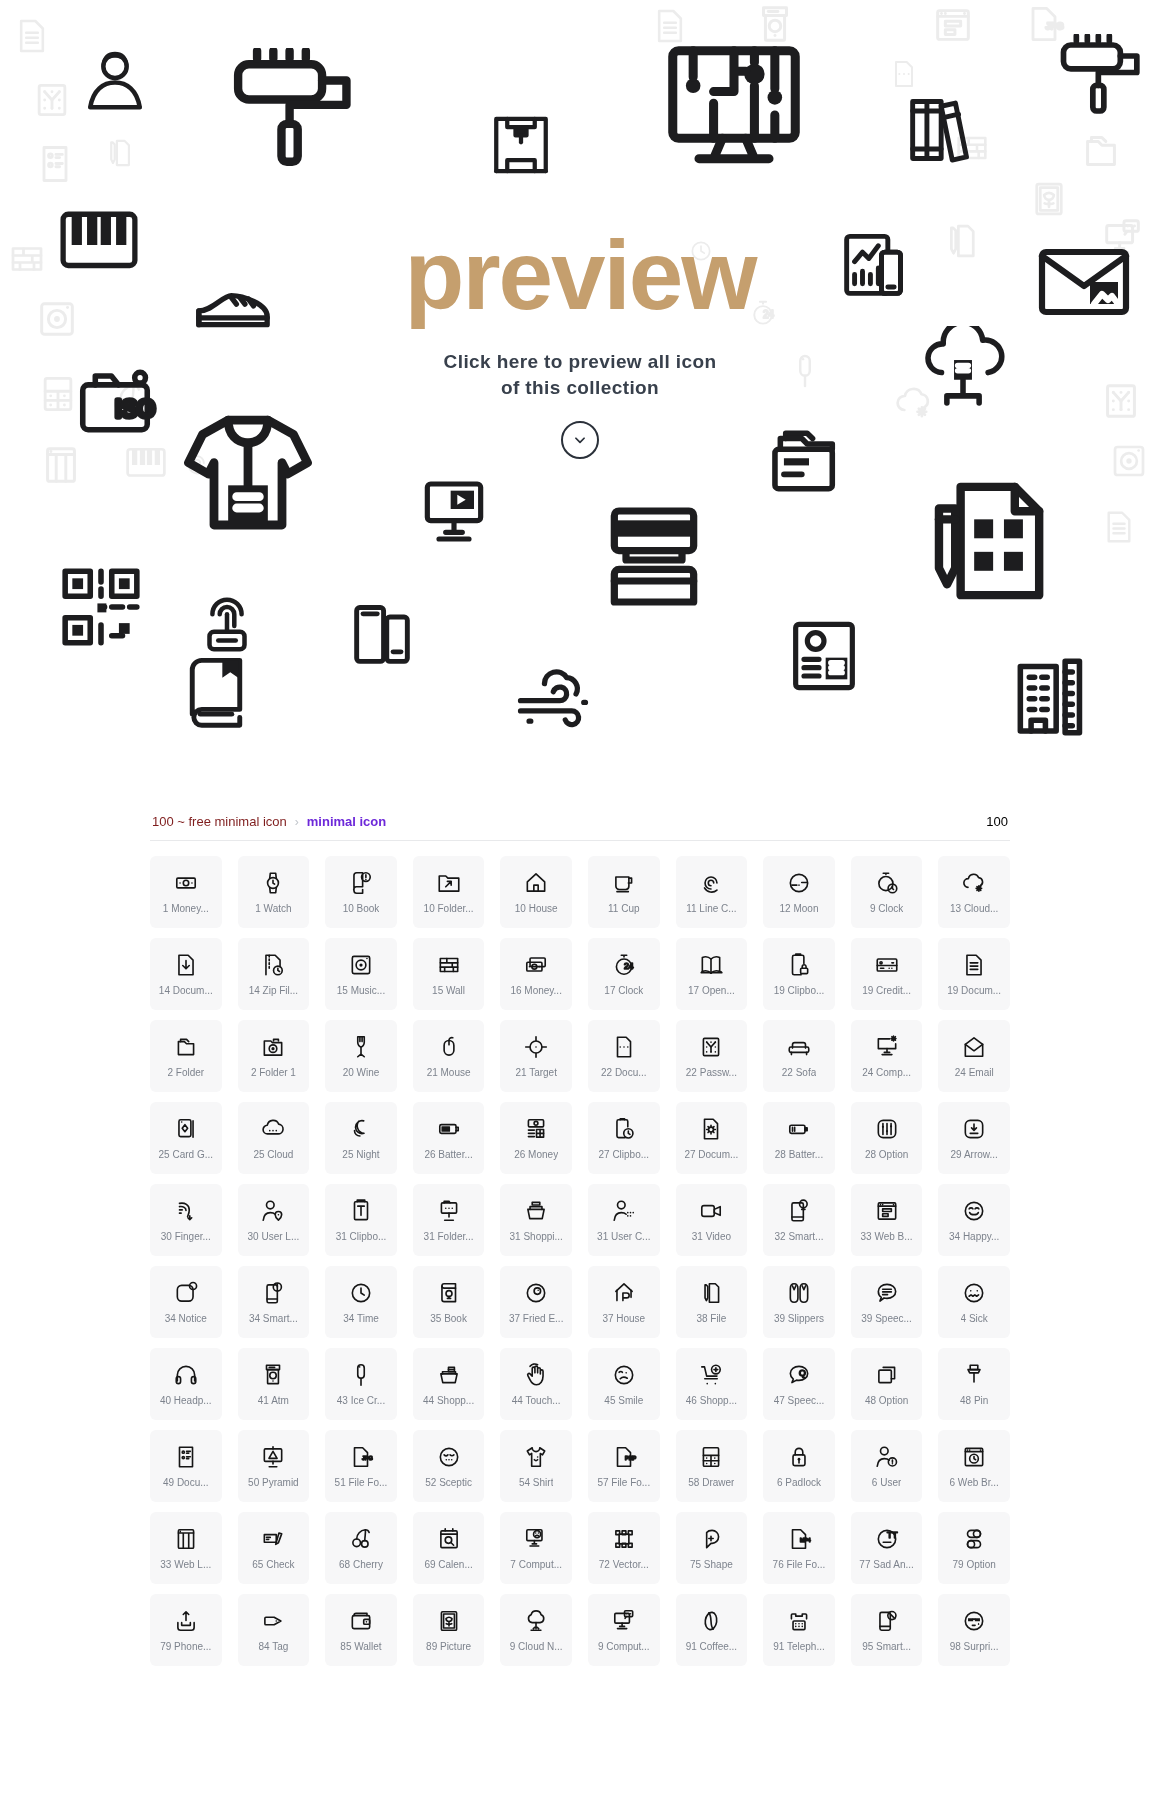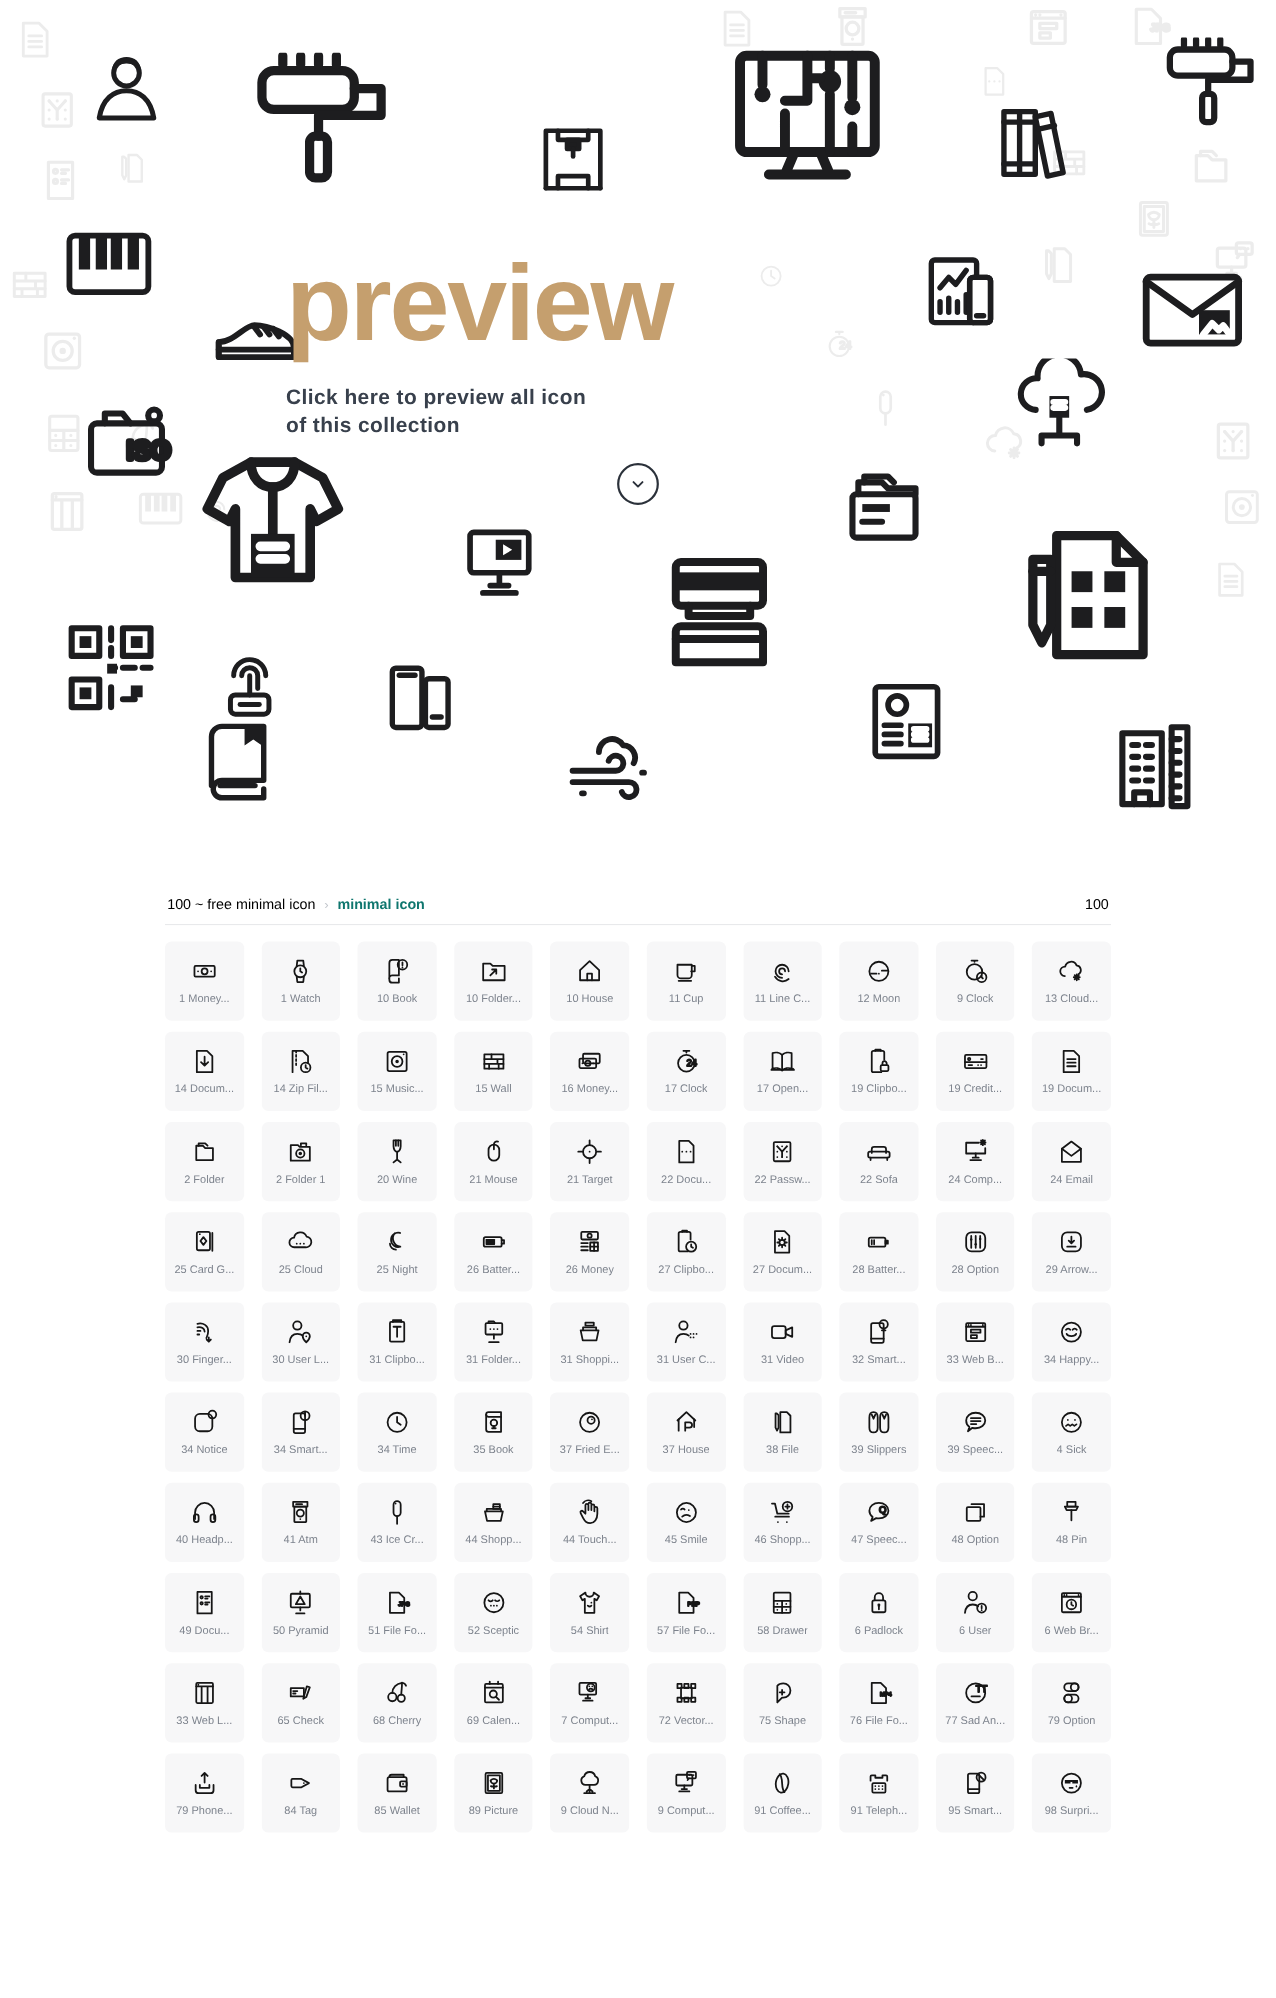--- a/index.html
+++ b/index.html
@@ -5,32 +5,32 @@
   html,body{margin:0;padding:0;background:#fff;}
   body{width:1160px;height:1816px;position:relative;font-family:"Liberation Sans",sans-serif;overflow:hidden;}
   svg{overflow:visible;display:block;}
   .hic{fill:none;stroke:currentColor;stroke-width:3.1;stroke-linecap:round;stroke-linejoin:round;}
   
   .hero{position:relative;width:1160px;height:800px;}
   .bi,.fi{position:absolute;}
   .bi{color:#1d1d1f;}
   .fi{color:#ececec;}
   .bi svg,.fi svg{width:100%;height:100%;}
-  .hero-text{position:absolute;left:50%;transform:translateX(-50%);top:226px;width:640px;text-align:left;cursor:pointer;}
+  .hero-text{position:absolute;left:50%;transform:translateX(-50%);top:226px;width:640px;text-align:center;cursor:pointer;}
   .title{font-size:98px;line-height:1.02;font-weight:700;letter-spacing:-2px;color:#c59f6e;}
   .subtitle{margin-top:23px;font-size:19px;line-height:1.38;font-weight:700;letter-spacing:.4px;color:#38404c;}
   .chev-wrap{margin-top:20px;display:flex;justify-content:center;}
   .chev{width:34px;height:34px;border:2.5px solid #2b313a;border-radius:50%;display:flex;align-items:center;justify-content:center;}
   .chev svg{width:14px;height:14px;stroke:#2b313a;stroke-width:3;fill:none;stroke-linecap:round;stroke-linejoin:round;}
   
   .content{width:860px;margin:0 auto;}
   .crumbs{display:flex;align-items:center;padding:14px 2px 11px 2px;border-bottom:1px solid #e8e9eb;font-size:13px;}
-  .crumb-muted{color:#000000;}
+  .crumb-muted{color:#7f1d1d;}
   .crumb-sep{color:#c2c6cc;margin:0 8px;font-size:12px;}
-  .crumb-current{color:#0f766e;font-weight:700;}
+  .crumb-current{color:#6d28d9;font-weight:700;}
   .crumb-count{margin-left:auto;color:#000000;}
   .grid{margin-top:15px;display:grid;grid-template-columns:repeat(10,1fr);column-gap:16px;row-gap:10px;}
   .cell{height:72px;background:#f7f7f8;border-radius:6px;display:flex;flex-direction:column;align-items:center;justify-content:center;gap:7px;cursor:pointer;}
   .gic{width:26px;height:26px;color:#161616;stroke-width:3;}
   .gl{font-size:10px;color:#7d838d;white-space:nowrap;max-width:80px;overflow:hidden;}
 </style>
 </head>
 <body>
 
 <svg width="0" height="0" style="position:absolute">

